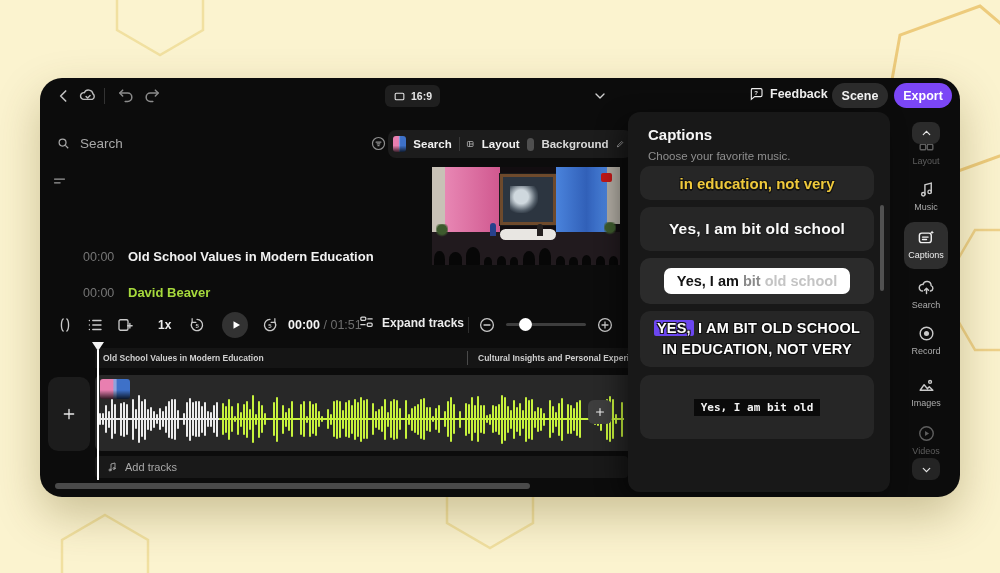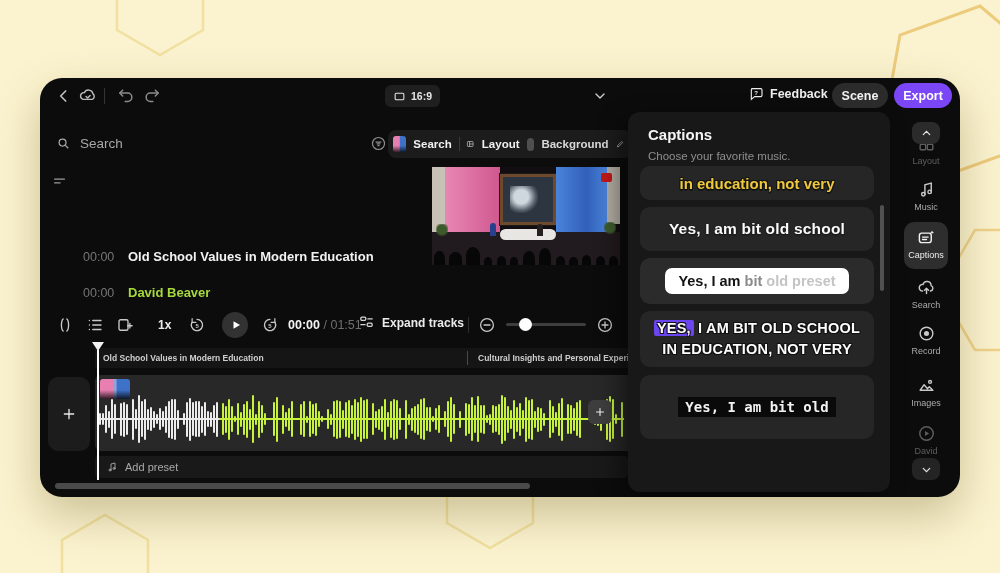--- a/index.html
+++ b/index.html
@@ -137,21 +137,21 @@
   .style-white { color:#FAFAFA; font-size:15.5px; font-weight:800; letter-spacing:.2px;
     text-shadow:0 1px 2px rgba(0,0,0,.6); }
   .card3 { top:146px; height:46px; background:#2B2B2B; }
   .pill-caption { background:#FFFFFF; border-radius:7px; padding:5px 13px; font-size:14.5px; font-weight:800; }
   .pill-caption .w1 { color:#141414; } .pill-caption .w2 { color:#8A8A8A; } .pill-caption .w3 { color:#C4C4C4; }
   .card4 { top:199px; height:56px; flex-direction:column; line-height:1.45; }
   .style-karaoke { color:#FDFDFD; font-size:14.5px; font-weight:800; letter-spacing:.2px;
     text-shadow:-1px -1px 0 #111, 1px -1px 0 #111, -1px 1px 0 #111, 1px 1px 0 #111; }
   .hl-purple { background:#6B46F0; padding:0 3px; border-radius:2px; }
   .card5 { top:263px; height:64px; flex-direction:column; gap:2px; }
-  .style-mono { font-family:"DejaVu Sans Mono", monospace; font-size:14px; font-weight:700; color:#F2F2F2;
+  .style-mono { font-family:"DejaVu Sans Mono", monospace; font-size:11px; font-weight:700; color:#F2F2F2;
     background:#0A0A0A; padding:2px 7px; }
   .card6 { top:335px; height:45px; }
   .style-comic { color:#E3E83C; font-size:12px; font-weight:900; font-style:italic; letter-spacing:-0.3px;
     text-shadow:-1px -1px 0 #101010, 1px -1px 0 #101010, -1px 1px 0 #101010, 2px 2px 0 #101010; }
   .cap-scroll { position:absolute; right:6px; top:93px; width:4px; height:86px; background:#515151; border-radius:2px; cursor:pointer; }
 
   
   .sidebar { position:absolute; left:852px; top:36px; width:68px; height:383px; z-index:6; }
   .sb-item { position:absolute; left:10px; width:48px; display:flex; flex-direction:column; align-items:center; gap:3px;
     color:#C9C9C9; cursor:pointer; }
@@ -568,39 +568,39 @@
           <path d="M12 5v14M5 12h14"></path>
         </svg>
     </div>
 
     <div class="music-row">
       <svg viewBox="0 0 24 24" fill="none" stroke="currentColor" stroke-width="1.8" stroke-linecap="round">
           <path d="M10 18V6l8-2v11"></path>
           <circle cx="8" cy="18" r="2"></circle>
           <circle cx="16" cy="15" r="2"></circle>
         </svg>
-      <span>Add preset</span>
+      <span>Add tracks</span>
     </div>
 
     <div class="hscroll"></div>
     <div class="playhead-cap"></div>
     <div class="playhead-line"></div>
 
     <div class="cap-panel">
       <div class="cap-title">Captions</div>
       <div class="cap-sub">Choose your favorite music.</div>
 
       <div class="card card1">
         <span class="style-yellow">in education, not very</span>
       </div>
       <div class="card card2">
         <span class="style-white">Yes, I am bit old school</span>
       </div>
       <div class="card card3">
-        <span class="pill-caption"><span class="w1">Yes, I am</span><span class="w2"> bit</span><span class="w3"> old preset</span></span>
+        <span class="pill-caption"><span class="w1">Yes, I am</span><span class="w2"> bit</span><span class="w3"> old school</span></span>
       </div>
       <div class="card card4">
         <span class="style-karaoke"><span class="hl-purple">YES,</span><span> I AM BIT OLD SCHOOL</span></span>
         <span class="style-karaoke">IN EDUCATION, NOT VERY</span>
       </div>
       <div class="card card5">
         <span class="style-mono">Yes, I am bit old</span>
       </div>
       <div class="cap-scroll"></div>
     </div>
@@ -663,21 +663,21 @@
             <circle cx="16.5" cy="7.5" r="1.8"></circle>
           </svg>
         <span class="lbl">Images</span>
       </div>
 
       <div class="sb-item dim" style="top:310px">
         <svg viewBox="0 0 24 24" fill="none" stroke="currentColor" stroke-width="1.8">
             <circle cx="12" cy="12" r="8.5"></circle>
             <path d="M10.2 8.8l5 3.2-5 3.2z" fill="currentColor" stroke="none"></path>
           </svg>
-        <span class="lbl">David</span>
+        <span class="lbl">Videos</span>
       </div>
 
       <div class="sb-chev" style="top:344px; background:#242424">
         <svg viewBox="0 0 24 24" fill="none" stroke="currentColor" stroke-width="2.2" stroke-linecap="round">
             <path d="M6 10l6 6 6-6"></path>
           </svg>
       </div>
     </div>
 
   </div>

